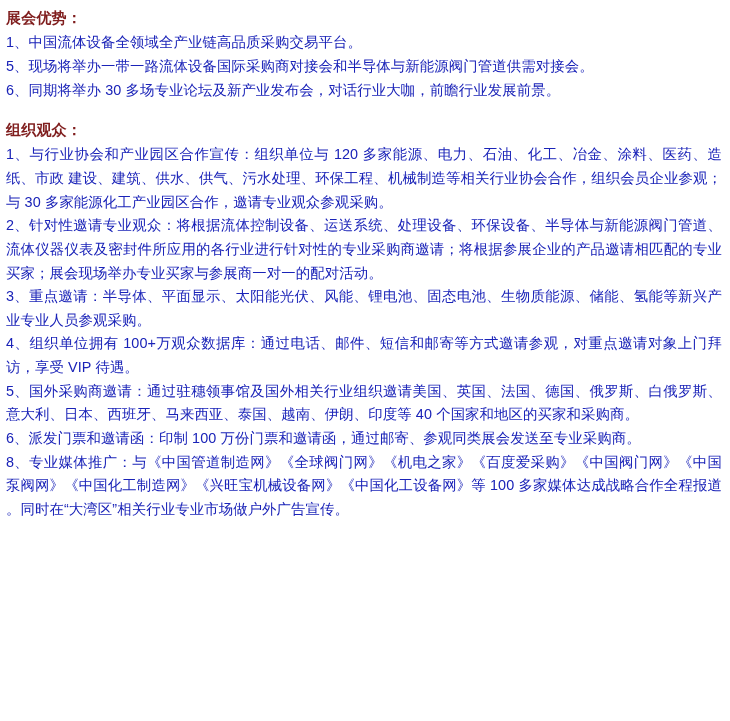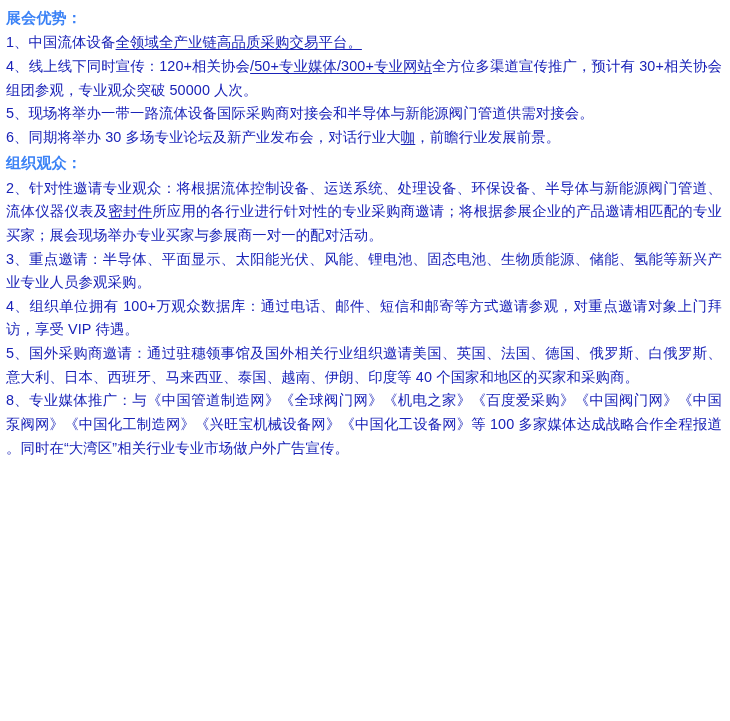--- a/index.html
+++ b/index.html
@@ -15,60 +15,60 @@
     font-size: 14.5px;
     line-height: 1.62;
     overflow: hidden;
   }
   .page {
     padding: 6px 8px 0 6px;
     box-sizing: border-box;
     width: 730px;
   }
   .section-title {
-    color: #3b82f6;
+    color: #7f1d1d;
     font-weight: bold;
     font-size: 15px;
     margin: 0 0 1px 0;
     letter-spacing: 0.2px;
   }
   .section-title.second {
-    margin-top: 2px;
+    margin-top: 16px;
   }
   p.para {
     margin: 0 0 0 0;
     color: #1a23b8;
     text-align: justify;
     text-justify: inter-ideograph;
     font-size: 14.4px;
     line-height: 1.64;
     letter-spacing: 0.1px;
   }
   .u {
-    text-decoration: underline;
     text-underline-offset: 2px;
   }
   .block {
     margin-bottom: 0px;
   }
 </style>
 </head>
 <body>
 
 <div class="page">
   <div id="sections-root">
       <div class="section-title">展会优势：</div>
       <div class="block">
         <p class="para"><span>1、中国流体设备</span><span class="u">全领域全产业链高品质采购交易平台。</span></p>
-        <p class="para"><span>4、线上线下同时宣传：120+相关协会</span><span class="u">/50+专业媒体/300+专业网站</span><span>全方位多渠道宣传推广，预计有 30+相关协会组团参观，专业观众突破 50000 人次。</span></p>
         <p class="para"><span>5、现场将举办一带一路流体设备国际采购商对接会和半导体与新能源阀门管道供需对接会。</span></p>
         <p class="para"><span>6、同期将举办 30 多场专业论坛及新产业发布会，对话行业大</span><span class="u">咖</span><span>，前瞻行业发展前景。</span></p>
       </div>
       <div class="section-title second">组织观众：</div>
       <div class="block">
+        <p class="para"><span>1、与行业协会和产业园区合作宣传：组织单位与 120 多家能源、电力、石油、化工、冶金、涂料、医药、造纸、市政 建设、建筑、供水、供气、污水处理、环保工程、机械制造等相关行业协会合作，组织会员企业参观；与 30 多家能源化工产业园区合作，邀请专业观众参观采购。</span></p>
         <p class="para"><span>2、针对性邀请专业观众：将根据流体控制设备、运送系统、处理设备、环保设备、半导体与新能源阀门管道、流体仪器仪表及</span><span class="u">密封件</span><span>所应用的各行业进行针对性的专业采购商邀请；将根据参展企业的产品邀请相匹配的专业买家；展会现场举办专业买家与参展商一对一的配对活动。</span></p>
         <p class="para"><span>3、重点邀请：半导体、平面显示、太阳能光伏、风能、锂电池、固态电池、生物质能源、储能、氢能等新兴产业专业人员参观采购。</span></p>
         <p class="para"><span>4、组织单位拥有 100+万观众数据库：通过电话、邮件、短信和邮寄等方式邀请参观，对重点邀请对象上门拜访，享受 VIP 待遇。</span></p>
         <p class="para"><span>5、国外采购商邀请：通过驻穗领事馆及国外相关行业组织邀请美国、英国、法国、德国、俄罗斯、白俄罗斯、意大利、日本、西班牙、马来西亚、泰国、越南、伊朗、印度等 40 个国家和地区的买家和采购商。</span></p>
+        <p class="para"><span>6、派发门票和邀请函：印制 100 万份门票和邀请函，通过邮寄、参观同类展会发送</span><span class="u">至专业采购商</span><span>。</span></p>
         <p class="para"><span>8、专业媒体推广：与《中国管道制造网》《全球阀门网》《机电之家》《百度爱采购》《中国阀门网》《中国泵阀网》《中国化工制造网》《兴旺宝机械设备网》《中国化工设备网》等 100 多家媒体达成战略合作全程报道 。同时在“大湾区”相关行业专业市场做户外广告宣传。</span></p>
       </div>
     </div>
 </div>
 
 </body></html>

